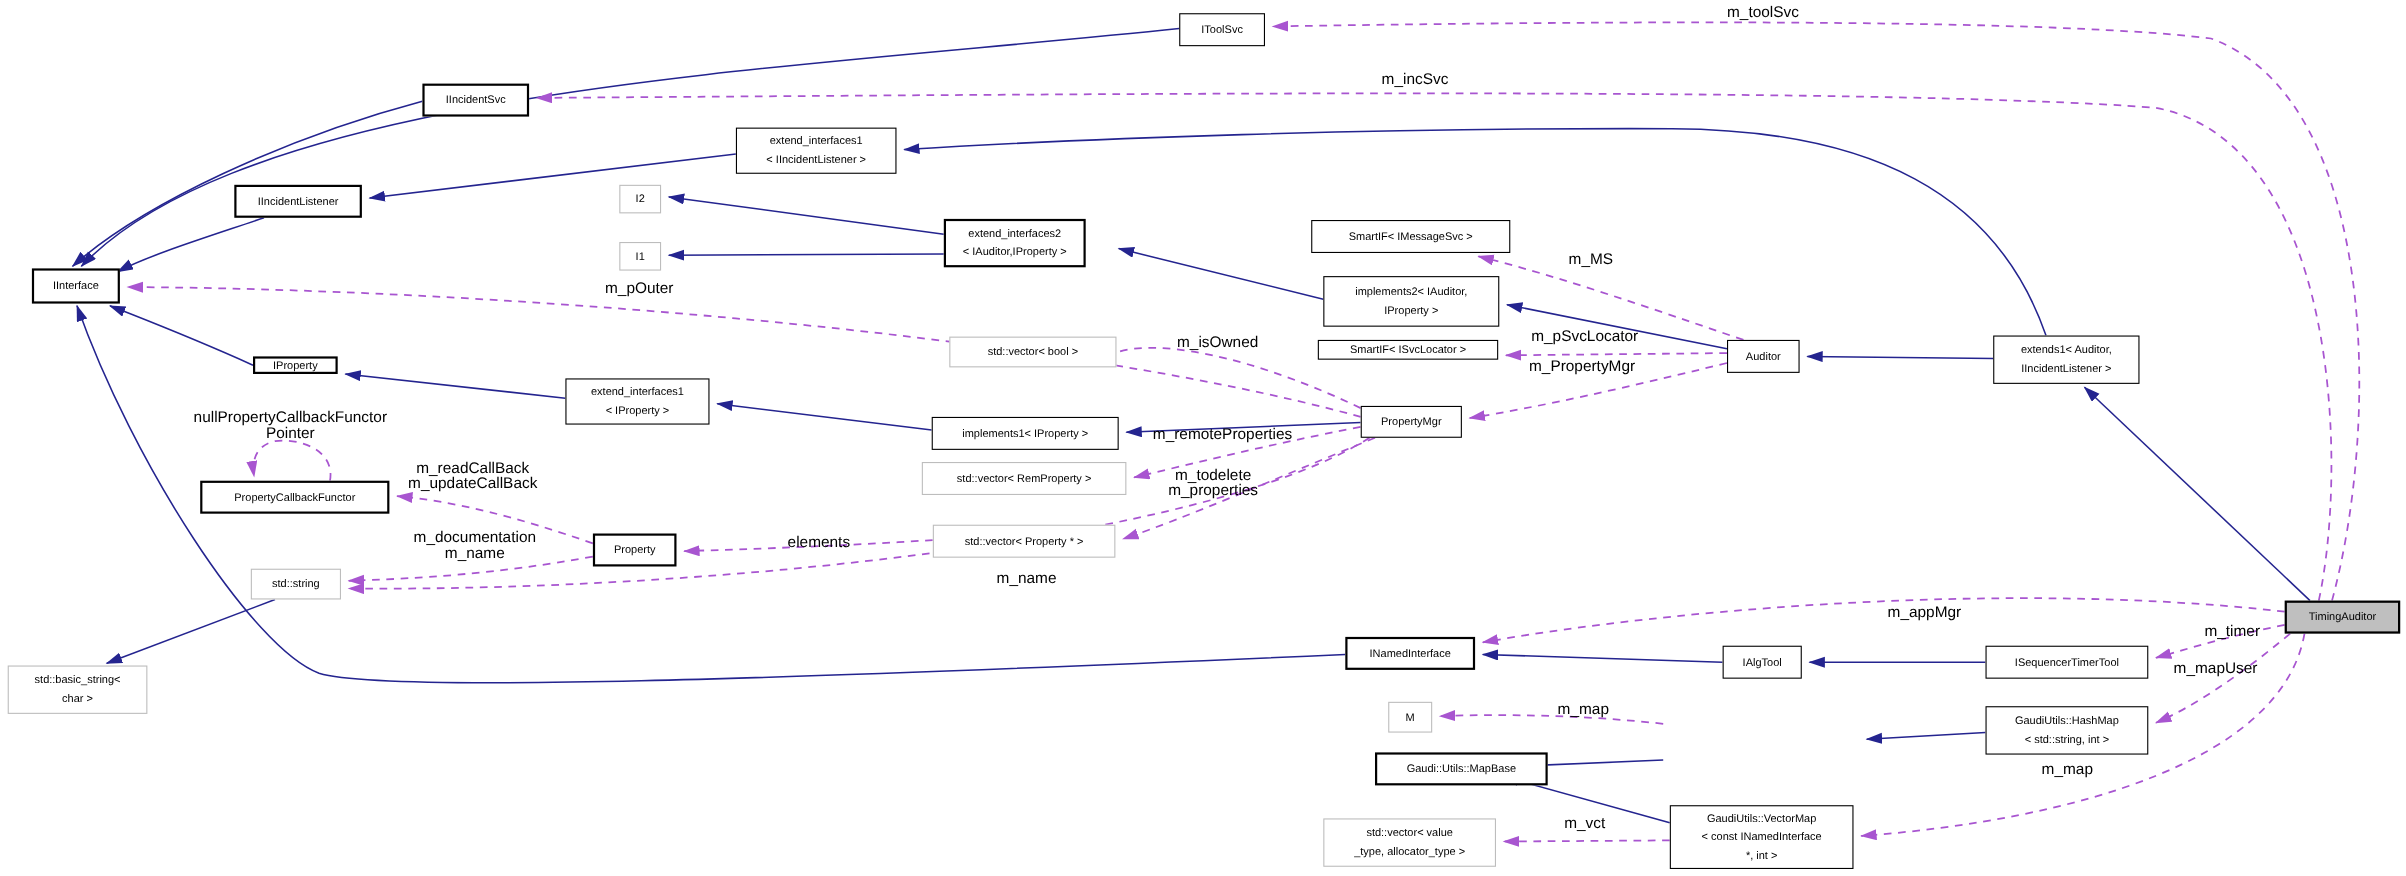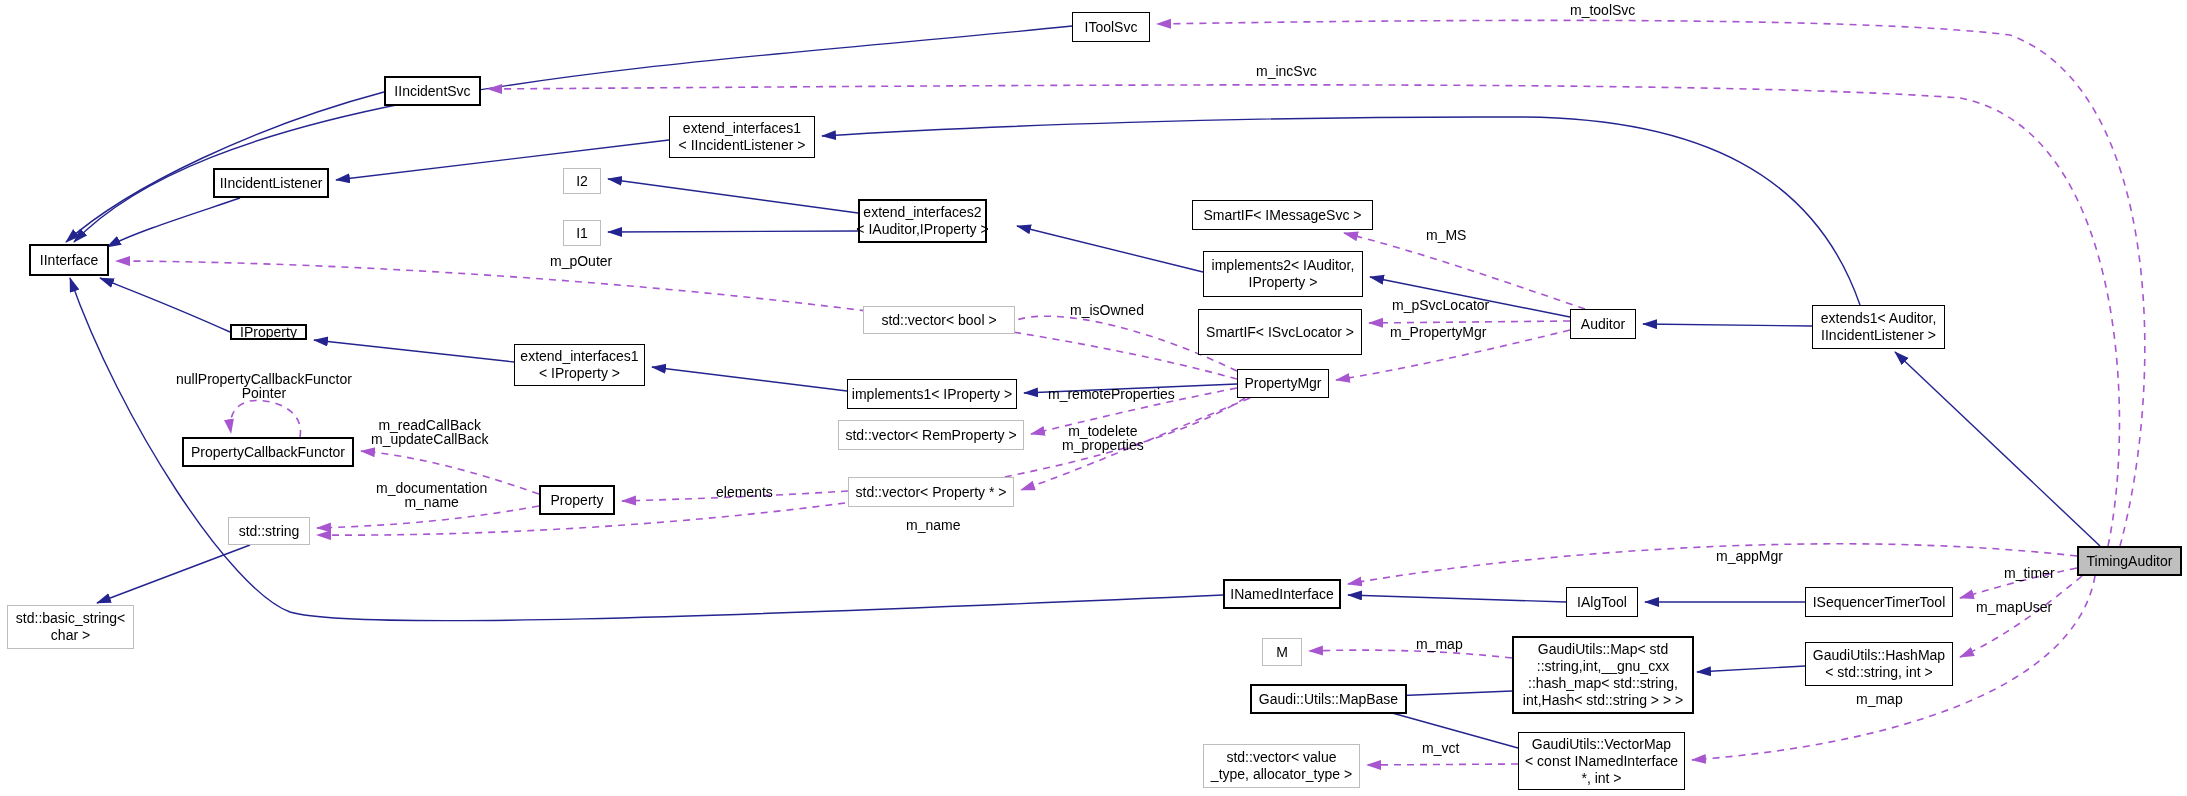--- a/index.html
+++ b/index.html
@@ -2,21 +2,21 @@
 <html><head>
 <meta charset="utf-8">
 <style>
   html,body{margin:0;padding:0;background:#ffffff;font-family:"Liberation Sans",sans-serif;}
   #canvas{position:relative;width:2187px;height:796px;background:#ffffff;overflow:hidden;}
   #edges{position:absolute;left:0;top:0;z-index:0;}
   .node{
     position:absolute;z-index:2;box-sizing:border-box;
     display:flex;align-items:center;justify-content:center;
     background:#ffffff;border:1px solid #000000;color:#000000;
-    font-size:14px;line-height:17px;text-align:center;white-space:pre;
+    font-size:10px;line-height:17px;text-align:center;white-space:pre;
   }
   .node.bold{border-width:2px;}
   .node.gray{border:1px solid #bdbdbd;}
   .node.current{background:#bfbfbf;border-width:2px;}
   .elabel{
     position:absolute;z-index:1;color:#000000;
     font-size:14px;line-height:14px;text-align:center;white-space:pre;
   }
 </style>
 </head>
@@ -94,41 +94,37 @@
 &lt; IAuditor,IProperty &gt;</div>
   <div class="node" style="left:1192px;top:200px;width:181px;height:30px;">SmartIF&lt; IMessageSvc &gt;</div>
   <div class="node" style="left:1203px;top:251px;width:160px;height:46px;">implements2&lt; IAuditor,
 IProperty &gt;</div>
   <div class="node bold" style="left:29px;top:244px;width:80px;height:32px;">IInterface</div>
   <div class="node bold" style="left:230px;top:324px;width:77px;height:16px;text-align:right;">IProperty</div>
   <div class="node" style="left:514px;top:344px;width:131px;height:42px;">extend_interfaces1
 &lt; IProperty &gt;</div>
   <div class="node gray" style="left:863px;top:306px;width:152px;height:28px;">std::vector&lt; bool &gt;</div>
   <div class="node" style="left:847px;top:379px;width:170px;height:30px;">implements1&lt; IProperty &gt;</div>
-  <div class="node" style="left:1198px;top:309px;width:164px;height:46px;">SmartIF&lt; ISvcLocator &gt;</div>
+  <div class="node" style="left:1198px;top:309px;width:164px;height:18px;">SmartIF&lt; ISvcLocator &gt;</div>
   <div class="node" style="left:1570px;top:309px;width:66px;height:30px;">Auditor</div>
   <div class="node" style="left:1812px;top:305px;width:133px;height:44px;">extends1&lt; Auditor,
 IIncidentListener &gt;</div>
   <div class="node" style="left:1237px;top:369px;width:92px;height:29px;">PropertyMgr</div>
   <div class="node bold" style="left:182px;top:437px;width:172px;height:30px;">PropertyCallbackFunctor</div>
   <div class="node bold" style="left:539px;top:485px;width:76px;height:30px;">Property</div>
   <div class="node gray" style="left:838px;top:420px;width:186px;height:30px;">std::vector&lt; RemProperty &gt;</div>
   <div class="node gray" style="left:848px;top:477px;width:166px;height:30px;">std::vector&lt; Property * &gt;</div>
   <div class="node gray" style="left:228px;top:517px;width:82px;height:28px;">std::string</div>
   <div class="node gray" style="left:7px;top:605px;width:127px;height:44px;">std::basic_string&lt;
 char &gt;</div>
   <div class="node bold" style="left:1223px;top:579px;width:118px;height:30px;">INamedInterface</div>
   <div class="node" style="left:1566px;top:587px;width:72px;height:30px;">IAlgTool</div>
   <div class="node" style="left:1805px;top:587px;width:148px;height:30px;">ISequencerTimerTool</div>
   <div class="node current" style="left:2077px;top:546px;width:105px;height:30px;">TimingAuditor</div>
   <div class="node gray" style="left:1262px;top:638px;width:40px;height:28px;">M</div>
-  <div class="node bold" style="left:1512px;top:636px;width:182px;height:78px;">GaudiUtils::Map&lt; std
-::string,int,__gnu_cxx
-::hash_map&lt; std::string,
-int,Hash&lt; std::string &gt; &gt; &gt;</div>
   <div class="node" style="left:1805px;top:642px;width:148px;height:44px;">GaudiUtils::HashMap
 &lt; std::string, int &gt;</div>
   <div class="node bold" style="left:1203px;top:684px;width:157px;height:30px;margin-left:47px;">Gaudi::Utils::MapBase</div>
   <div class="node gray" style="left:1203px;top:744px;width:157px;height:44px;">std::vector&lt; value
 _type, allocator_type &gt;</div>
   <div class="node" style="left:1518px;top:732px;width:167px;height:58px;">GaudiUtils::VectorMap
 &lt; const INamedInterface
 *, int &gt;</div>
 
   <div class="elabel" style="left:1570px;top:3px;">m_toolSvc</div>

